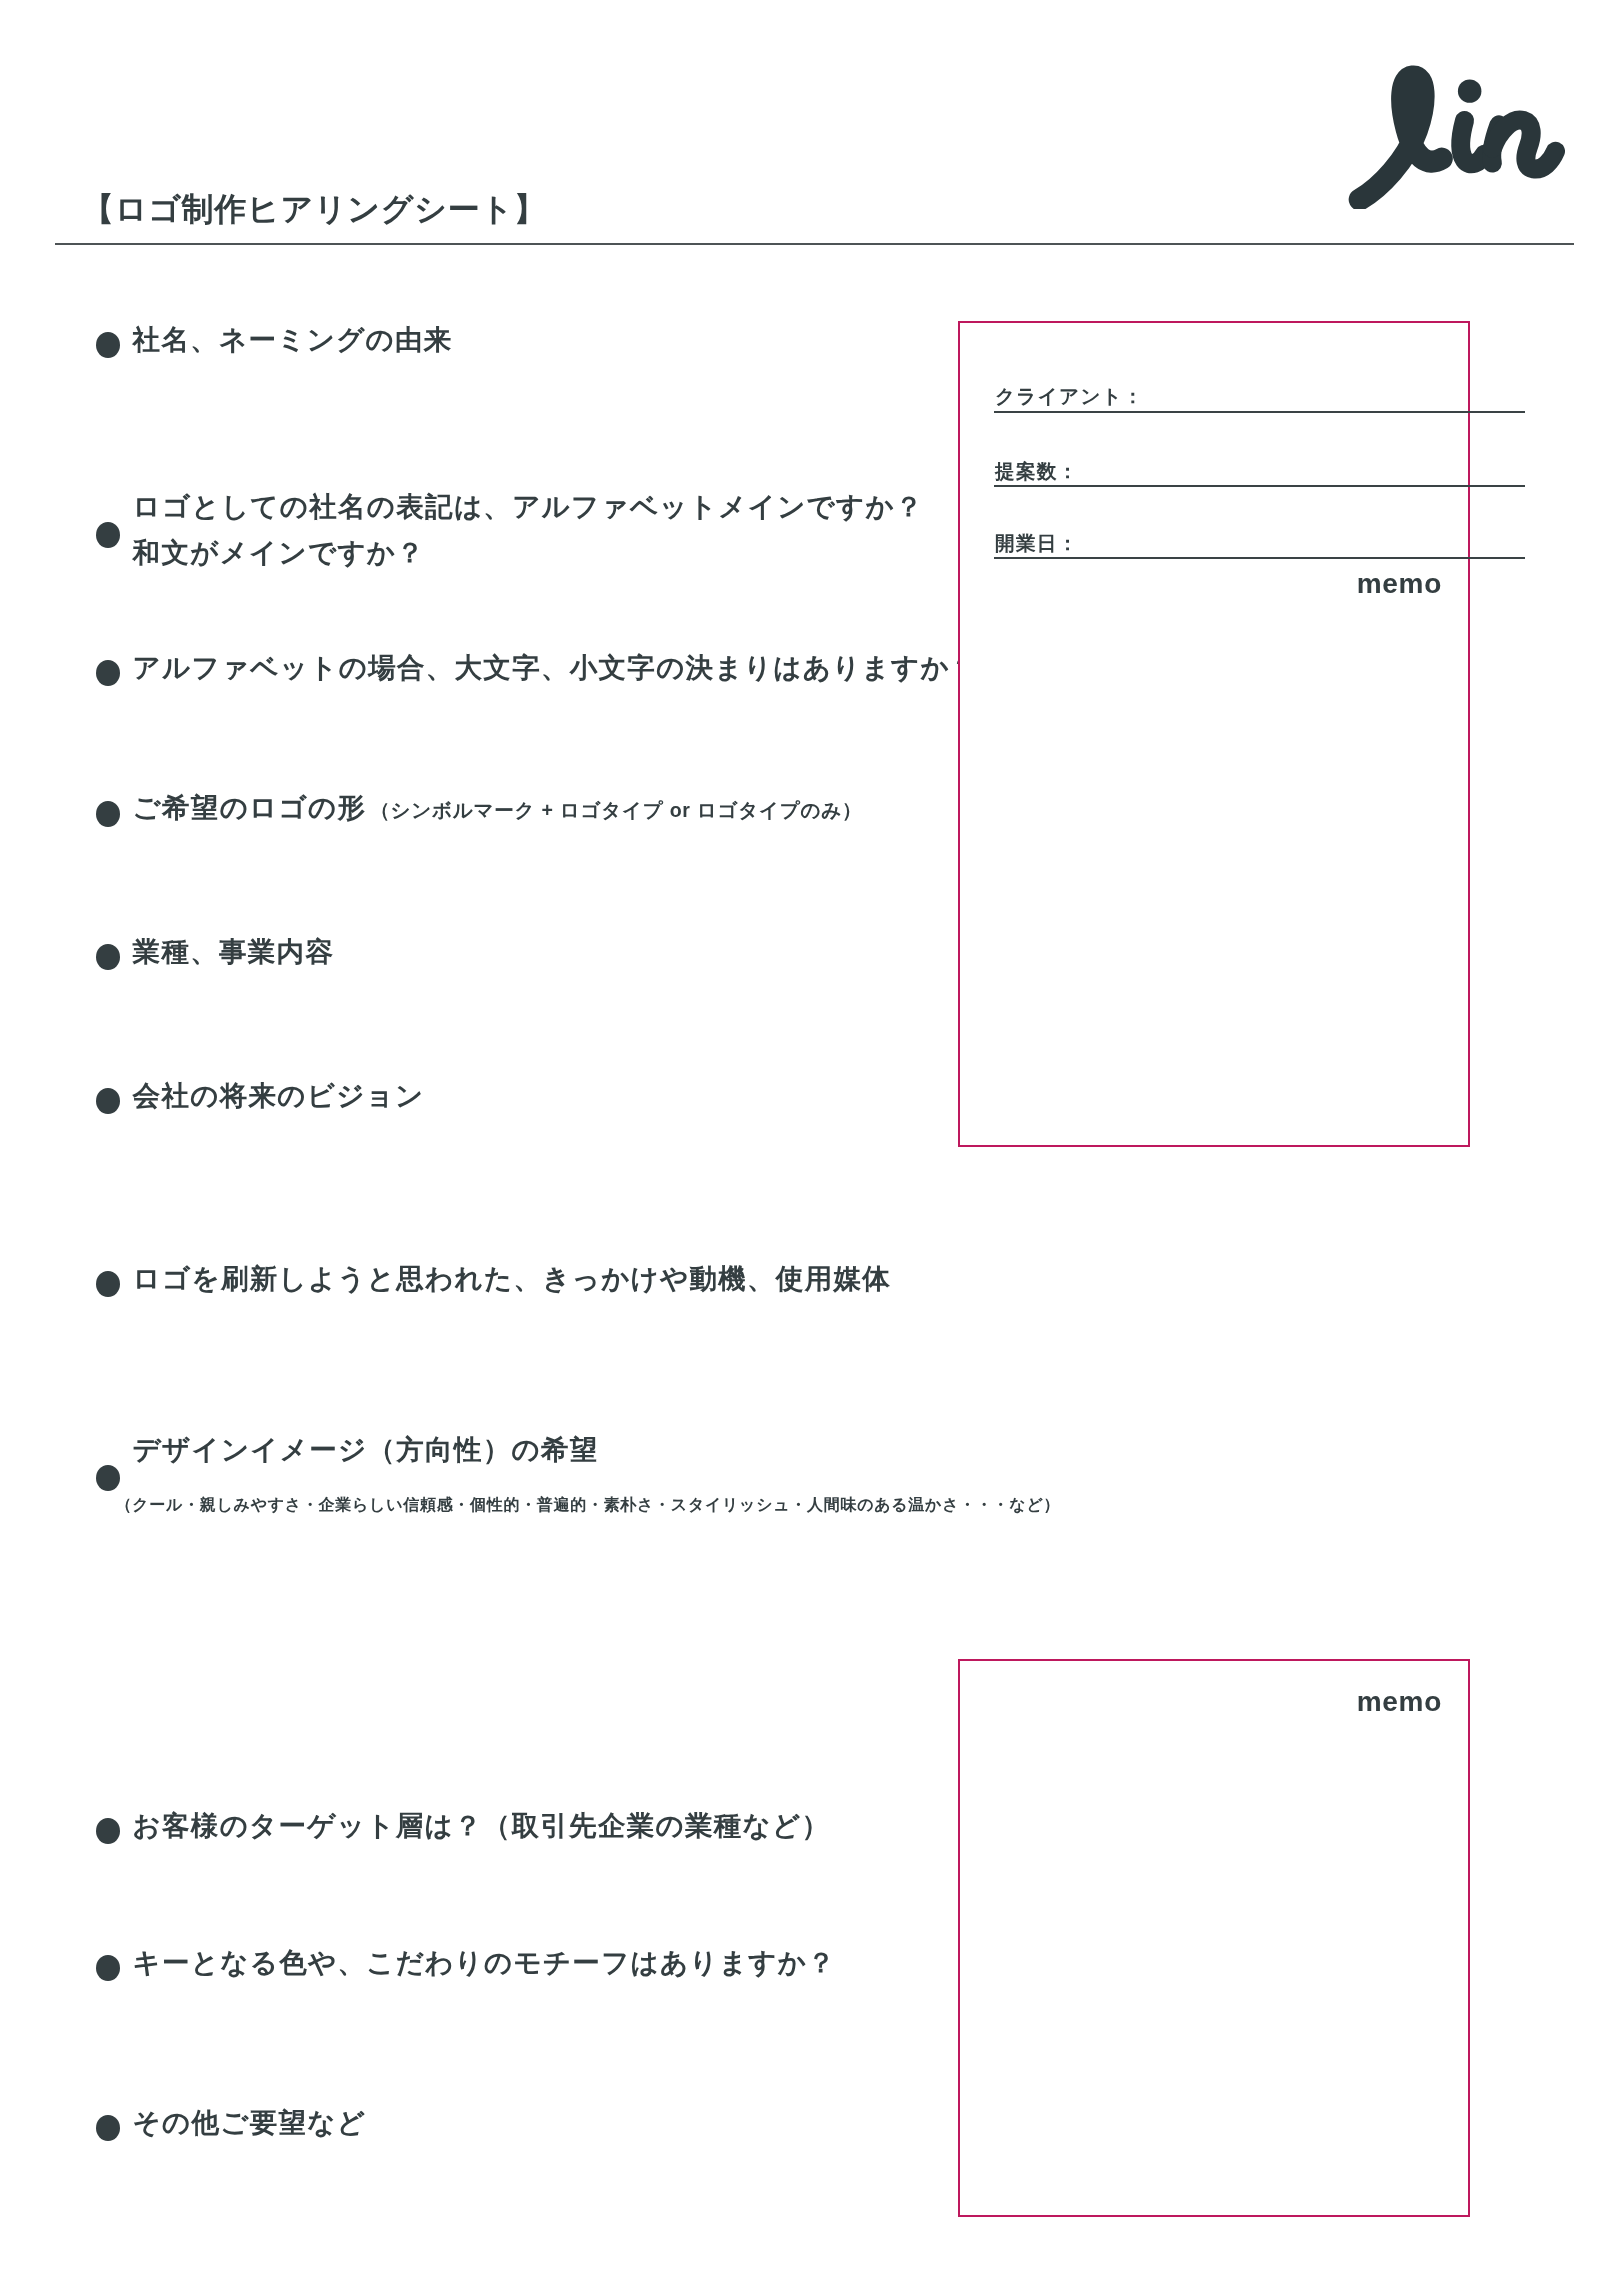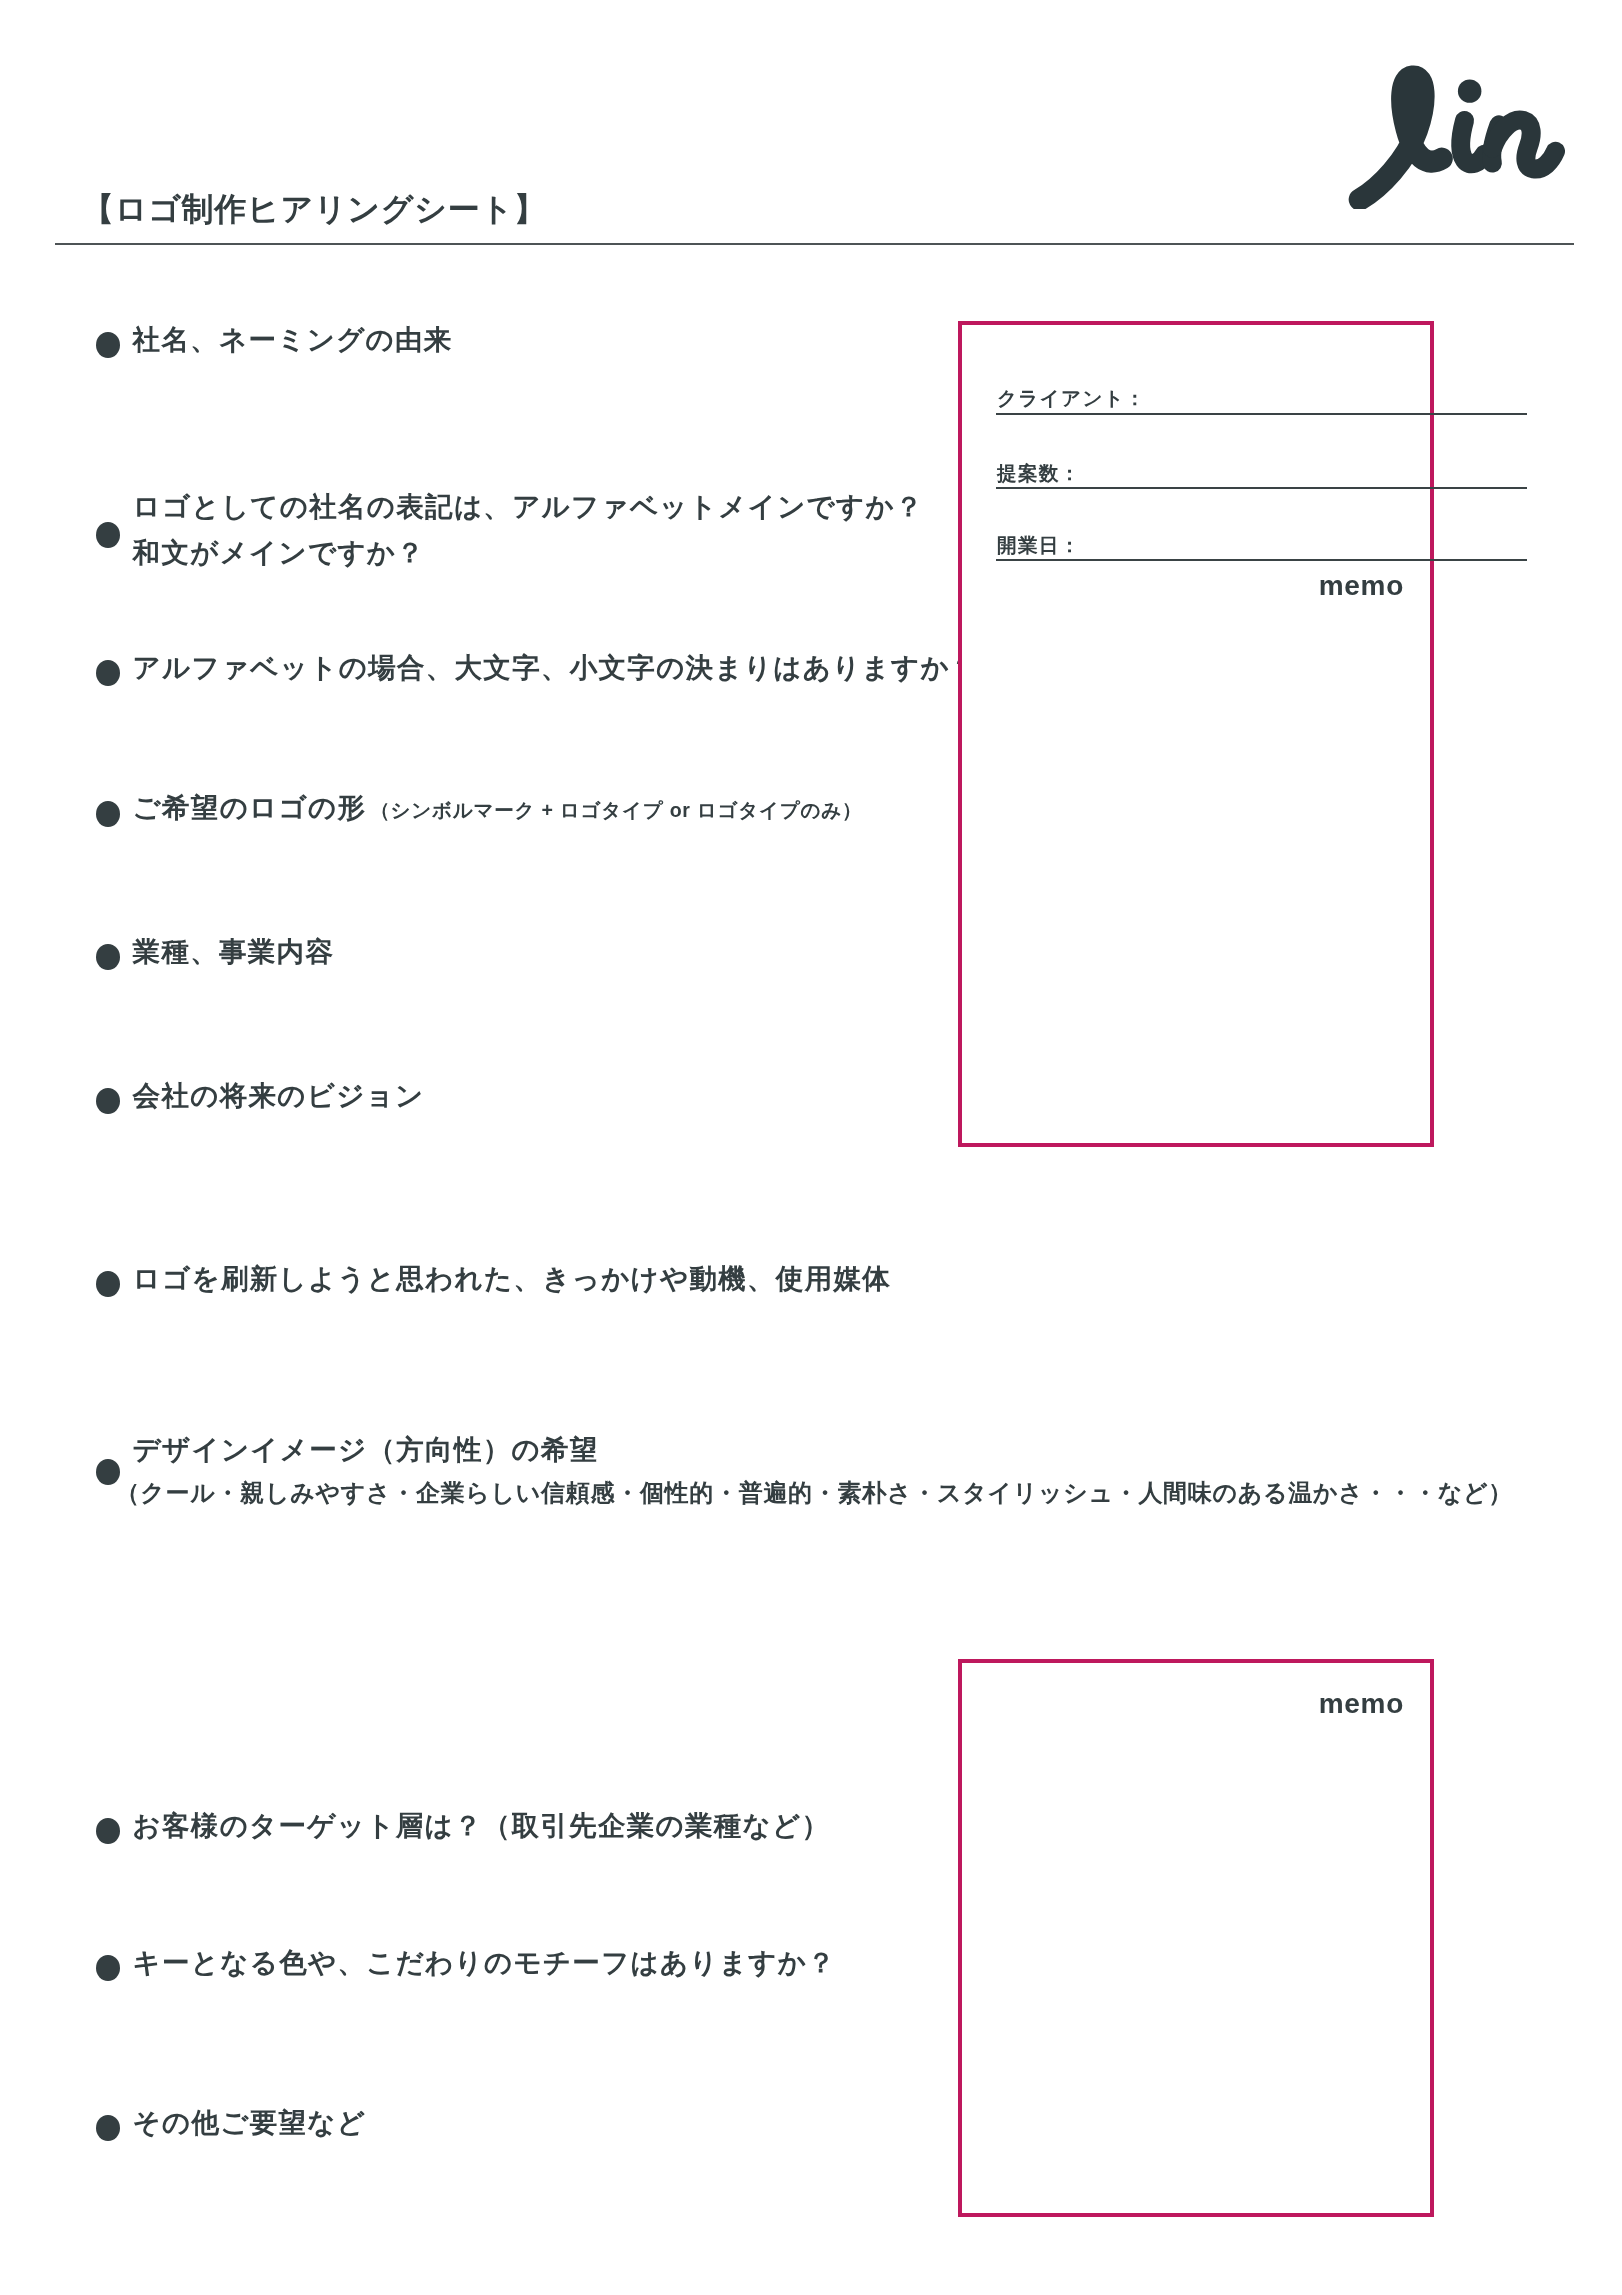--- a/index.html
+++ b/index.html
@@ -10,22 +10,22 @@
   .logo-wrap{position:absolute;left:1345px;top:51px;width:220px;height:158px;}
   .logo-wrap svg{width:100%;height:100%;}
   .sr{position:absolute;width:0.7px;height:0.7px;overflow:hidden;clip:rect(0 0 0 0);white-space:nowrap;}
   .title{position:absolute;left:82px;top:188px;font-size:32px;font-weight:bold;letter-spacing:0.7px;}
   .rule{position:absolute;left:55px;top:243px;width:1519px;height:2px;background:#4e5456;}
   .q{position:absolute;left:96px;display:flex;align-items:center;}
   .dot{flex:0 0 auto;width:23.6px;height:26px;border-radius:50%;background:#343e41;margin-top:9.8px;margin-right:13px;}
   .q-text{font-size:27.5px;font-weight:bold;line-height:46px;letter-spacing:1.3px;}
   .note-inline{font-size:19.6px;letter-spacing:0.7px;margin-left:4px;}
   .q-line2{display:block;}
-  .note-below{display:block;font-size:24px;line-height:29px;letter-spacing:0.7px;margin-top:5px;margin-left:-17px;}
-  .box{position:absolute;left:958px;width:476px;border:4px solid #be185d;background:#ffffff;box-sizing:border-box;}
+  .note-below{display:block;font-size:16px;line-height:29px;letter-spacing:0.7px;margin-top:17px;margin-left:-17px;}
+  .box{position:absolute;left:958px;width:512px;border:2px solid #be185d;background:#ffffff;box-sizing:border-box;}
   #info-box{top:321px;height:826px;}
   #memo-box{top:1659px;height:558px;}
   .field-label{position:absolute;left:35px;font-size:19.6px;font-weight:bold;letter-spacing:1.3px;}
   .fill-line{position:absolute;left:34px;width:531px;height:2px;background:#3a4345;}
   .memo{position:absolute;right:26px;font-size:28px;font-weight:bold;letter-spacing:0.7px;}
   #info-box .memo{top:245px;}
   #memo-box .memo{top:25px;}
   .lbl-1{top:60px;}  .line-1{top:88px;}
   .lbl-2{top:135px;} .line-2{top:162px;}
   .lbl-3{top:207px;} .line-3{top:234px;}

